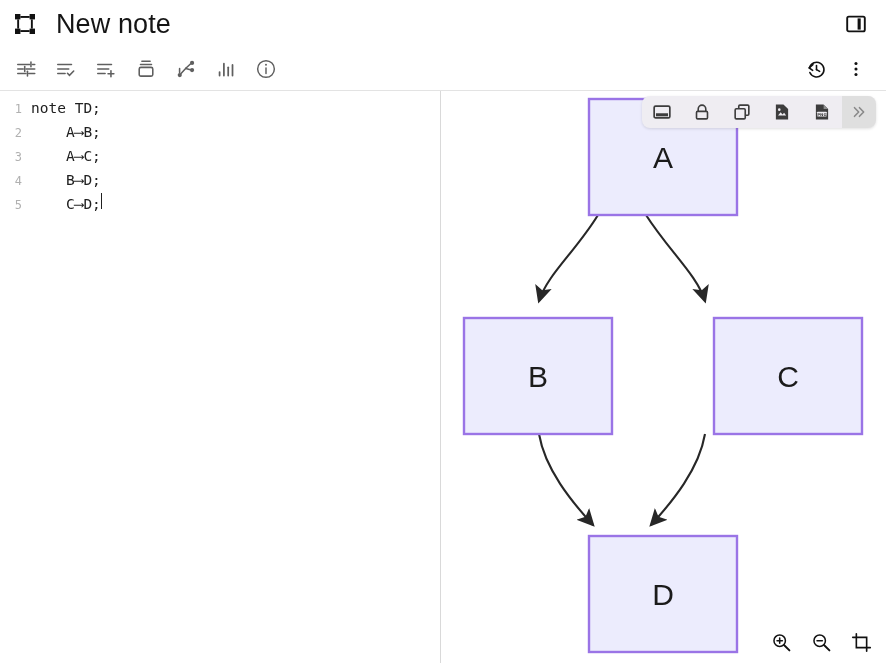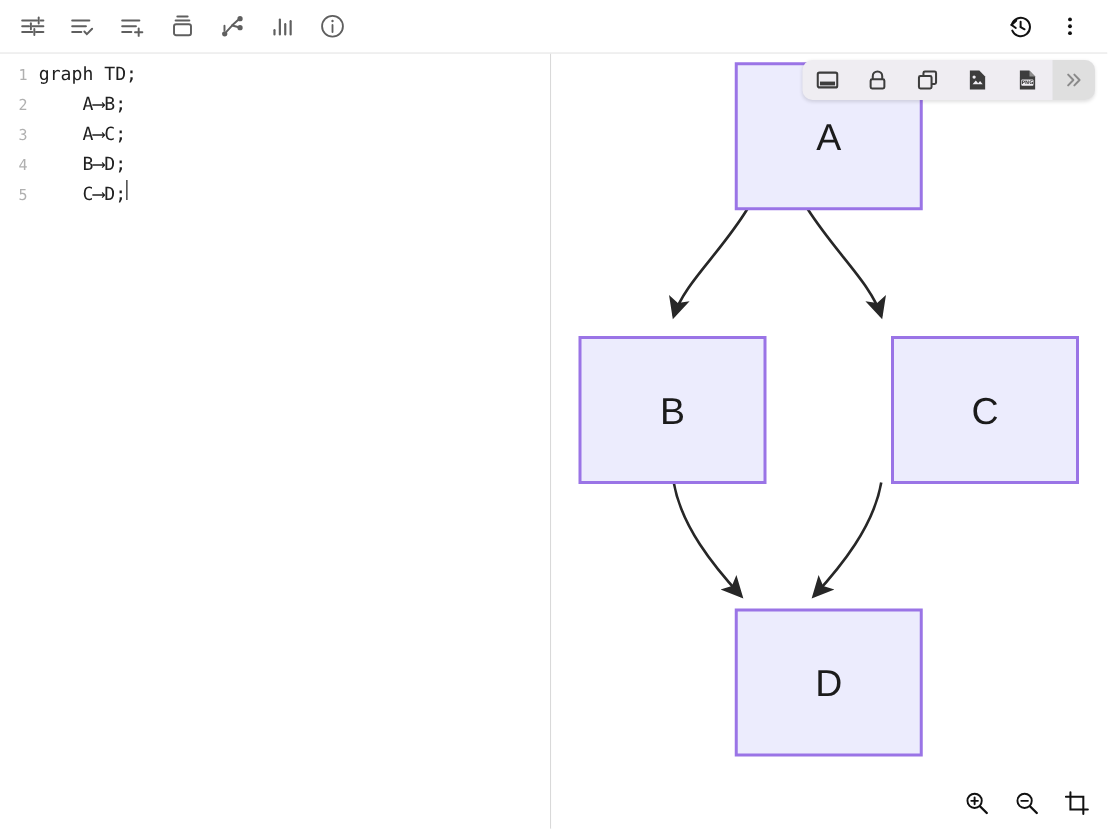--- a/index.html
+++ b/index.html
@@ -200,20 +200,42 @@
     font-family: "Liberation Sans", sans-serif;
     font-size: 30px;
     fill: #1b1b1b;
   }
 </style>
 </head>
 <body>
 
 <div class="app">
 
+  <div class="titlebar">
+    <div class="title-icon">
+      <svg width="24" height="24" viewBox="0 0 24 24" fill="none">
+        <rect x="2" y="2" width="5.4" height="5.4" fill="#111"></rect>
+        <rect x="16.6" y="2" width="5.4" height="5.4" fill="#111"></rect>
+        <rect x="2" y="16.6" width="5.4" height="5.4" fill="#111"></rect>
+        <rect x="16.6" y="16.6" width="5.4" height="5.4" fill="#111"></rect>
+        <rect x="4.2" y="7.4" width="1.9" height="9.2" fill="#111"></rect>
+        <rect x="17.9" y="7.4" width="1.9" height="9.2" fill="#111"></rect>
+        <rect x="7.4" y="4.0" width="9.2" height="1.9" fill="#111"></rect>
+        <rect x="7.4" y="18.1" width="9.2" height="1.9" fill="#111"></rect>
+      </svg>
+    </div>
+    <div class="note-title">New note</div>
+    <div class="titlebar-spacer"></div>
+    <div class="panel-toggle">
+      <svg width="20" height="20" viewBox="0 0 20 20" fill="none">
+        <rect x="1.2" y="2.6" width="17.6" height="14.8" rx="1.6" stroke="#111" stroke-width="1.9"></rect>
+        <rect x="11.6" y="4.4" width="3.1" height="11.2" fill="#111"></rect>
+      </svg>
+    </div>
+  </div>
 
   <div class="toolbar">
 
     <div class="tb-btn">
       <svg width="22" height="22" viewBox="0 0 24 24" fill="none" stroke="#5f5f5f" stroke-width="1.7" stroke-linecap="round">
         <line x1="3" y1="7" x2="16" y2="7"></line>
         <line x1="19" y1="7" x2="21.5" y2="7"></line>
         <line x1="3" y1="12" x2="9" y2="12"></line>
         <line x1="12" y1="12" x2="21.5" y2="12"></line>
         <line x1="3" y1="17" x2="12" y2="17"></line>
@@ -300,21 +322,21 @@
     </div>
   </div>
 
   <div class="workspace">
 
     <div class="editor">
       <div class="code-lines">
 
         <div class="code-line">
           <span class="ln">1</span>
-          <span class="code-text">graph TD;</span>
+          <span class="code-text">note TD;</span>
         </div>
 
         <div class="code-line">
           <span class="ln">2</span>
           <span class="code-text">    A⟶B;</span>
         </div>
 
         <div class="code-line">
           <span class="ln">3</span>
           <span class="code-text">    A⟶C;</span>

